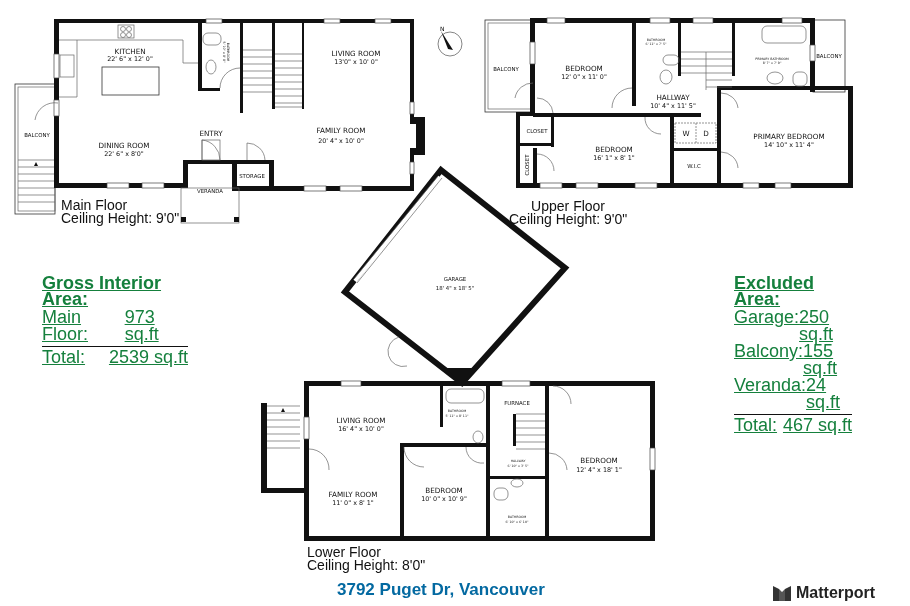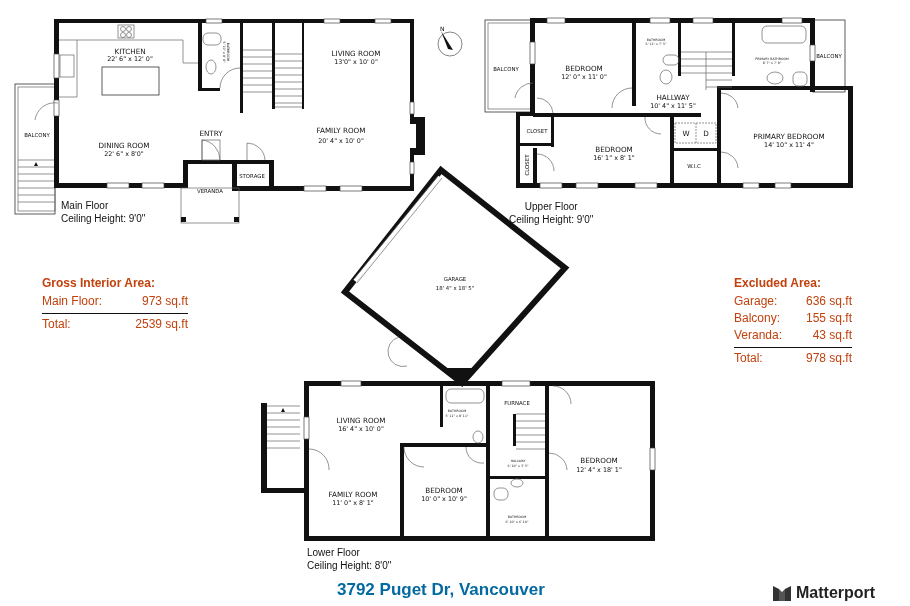--- a/index.html
+++ b/index.html
@@ -6,22 +6,22 @@
   body { width: 910px; height: 606px; position: relative; overflow: hidden; font-family: "DejaVu Sans", sans-serif; color: #111; }
   svg.plan { position: absolute; left: 0; top: 0; }
   .wall { fill: #111; }
   .thin { fill: none; stroke: #333; stroke-width: 0.8; }
   .thinl { fill: none; stroke: #666; stroke-width: 0.7; }
   .win { fill: #fff; stroke: #444; stroke-width: 0.7; }
   .rl { font-family: "DejaVu Sans", sans-serif; font-size: 7.2px; fill: #111; text-anchor: middle; }
   .rd { font-family: "DejaVu Sans", sans-serif; font-size: 6.4px; fill: #111; text-anchor: middle; }
   .rs { font-family: "DejaVu Sans", sans-serif; font-size: 5.4px; fill: #111; text-anchor: middle; }
   .rt { font-family: "DejaVu Sans", sans-serif; font-size: 3.2px; fill: #111; text-anchor: middle; }
-  .floorcap { position: absolute; font-family: "Liberation Sans", sans-serif; font-size: 10px; line-height: 13px; color: #111; }
-  .area { position: absolute; font-family: "Liberation Sans", sans-serif; font-size: 12px; color: #c2410c; }
+  .floorcap { position: absolute; font-family: "Liberation Sans", sans-serif; font-size: 14px; line-height: 13px; color: #111; }
+  .area { position: absolute; font-family: "Liberation Sans", sans-serif; font-size: 18px; color: #15803d; text-decoration: underline; }
   .area .title { font-weight: bold; margin-bottom: 2px; line-height: 16px; }
   .area .row { display: flex; justify-content: space-between; line-height: 17px; }
   .area .rule { border-top: 1.5px solid #111; margin: 3px 0 2px 0; }
   .address { position: absolute; left: 337px; top: 580px; font-family: "Liberation Sans", sans-serif; font-weight: bold; font-size: 17px; color: #0369a1; }
   .brand { position: absolute; left: 765px; top: 584px; display: flex; align-items: center; gap: 5px; font-family: "Liberation Sans", sans-serif; font-weight: bold; font-size: 16px; color: #222; padding-left: 8px; }
   .brand-logo { width: 18px; height: 16px; }
 </style>
 </head>
 <body>
 
@@ -330,34 +330,34 @@
   <div class="row">
       <span>Total:</span>
       <span>2539 sq.ft</span>
     </div>
 </div>
 
 <div class="area" style="left:734px; top:275px; width:118px;">
   <div class="title">Excluded Area:</div>
   <div class="row">
       <span>Garage:</span>
-      <span>636 sq.ft</span>
+      <span>250 sq.ft</span>
     </div>
   <div class="row">
       <span>Balcony:</span>
       <span>155 sq.ft</span>
     </div>
   <div class="row">
       <span>Veranda:</span>
-      <span>43 sq.ft</span>
+      <span>24 sq.ft</span>
     </div>
   <div class="rule"></div>
   <div class="row">
       <span>Total:</span>
-      <span>978 sq.ft</span>
+      <span>467 sq.ft</span>
     </div>
 </div>
 
 <div class="address">3792 Puget Dr, Vancouver</div>
 
 <div class="brand">
   <svg class="brand-logo" viewBox="0 0 18 16">
     <polygon points="0,1 6,4 6,16 0,16" fill="#333"></polygon>
     <polygon points="6,4 9,7 12,4 12,16 6,16" fill="#555"></polygon>
     <polygon points="12,4 18,1 18,16 12,16" fill="#333"></polygon>

